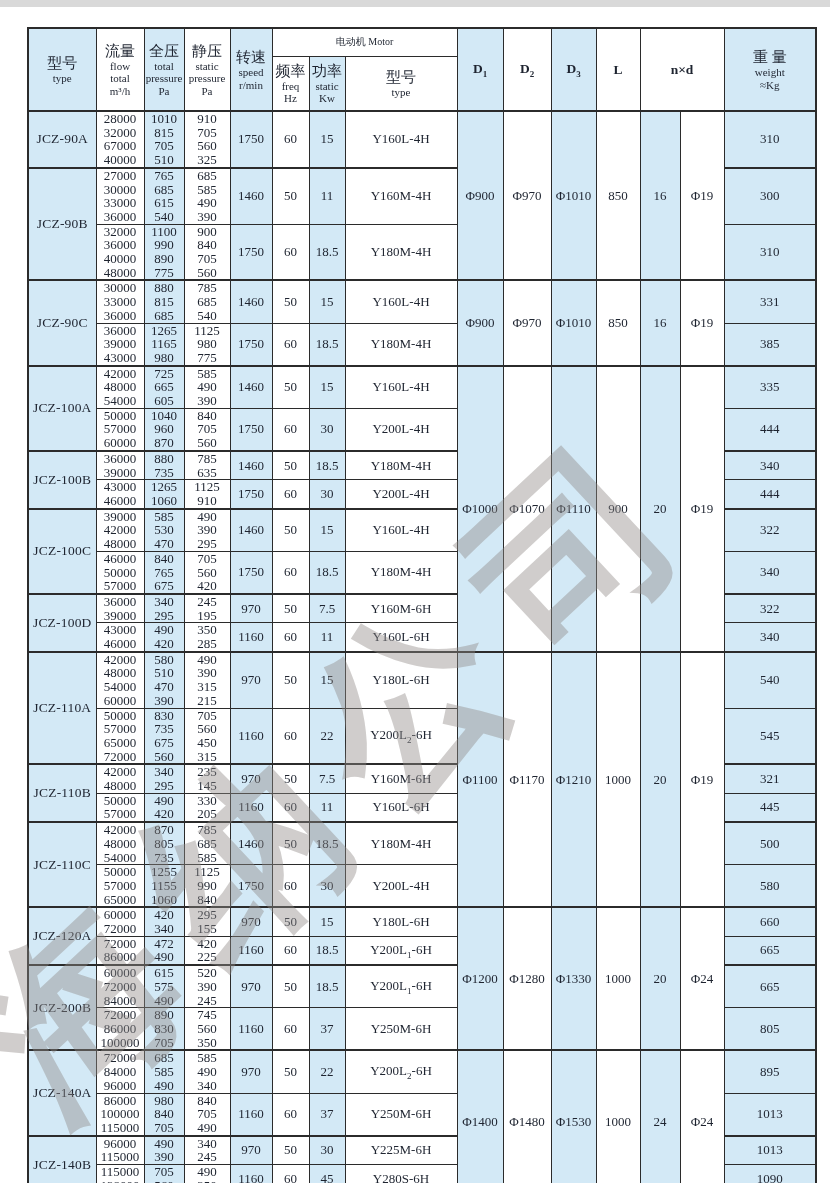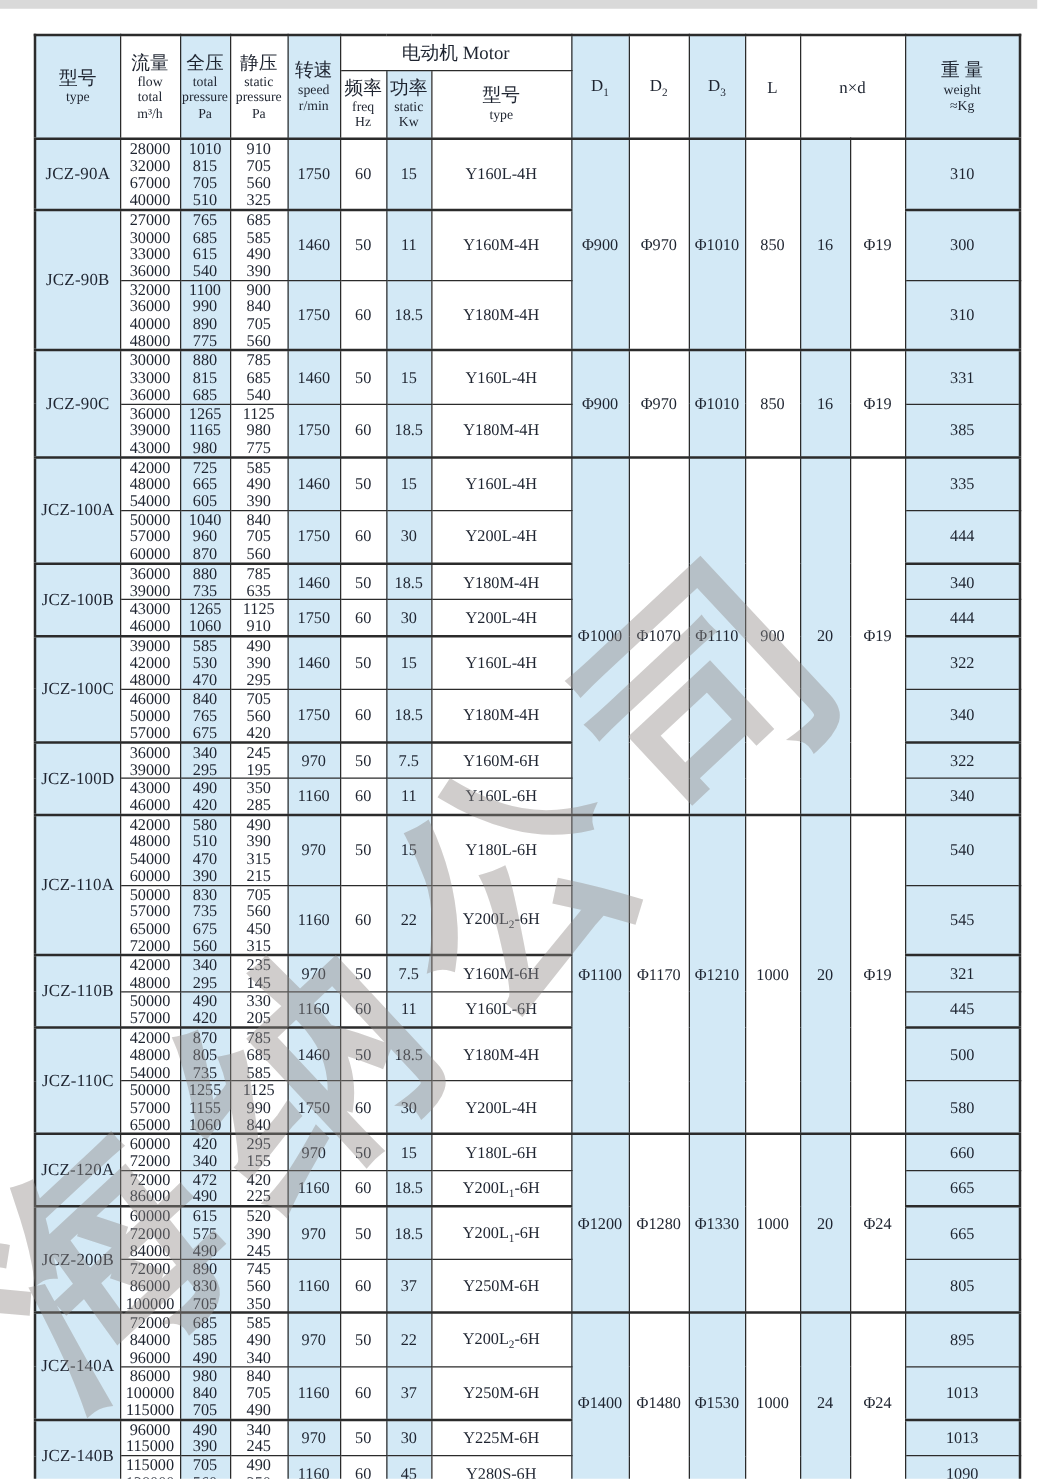--- a/index.html
+++ b/index.html
@@ -24,22 +24,22 @@
     padding:0;font-size:13px;font-weight:normal;
   }
   tr.gs{border-top:2px solid #2b2b2b;}
   thead tr.band{height:28px}
   thead tr.sub{height:55px}
   tr.h2{height:28px}tr.h3{height:41px}tr.h4{height:55px}
   .blue{background:#d3e9f6;}
   .pre{white-space:pre-line;line-height:13.7px;}
   .cn{font-size:15px;line-height:18px;}
   .en{font-size:11px;line-height:12.5px;white-space:pre-line;}
-  .mband{font-size:15px;margin-left:31px;}
-  .dhead{font-size:13.5px;}
+  .mband{font-size:10px;margin-left:31px;}
+  .dhead{font-size:13.5px;font-weight:bold;}
   td.model{font-size:13.5px;letter-spacing:0.2px;}
   sub{font-size:9px;}
   .watermark{
     position:absolute;left:-55px;top:1005px;
     transform:rotate(-43deg);transform-origin:0 0;
     font-size:190px;line-height:190px;letter-spacing:34px;
     color:#908a87;opacity:0.42;font-weight:bold;white-space:nowrap;
     pointer-events:none;z-index:5;font-family:"Liberation Sans","DejaVu Sans",sans-serif;
   }
 </style>

